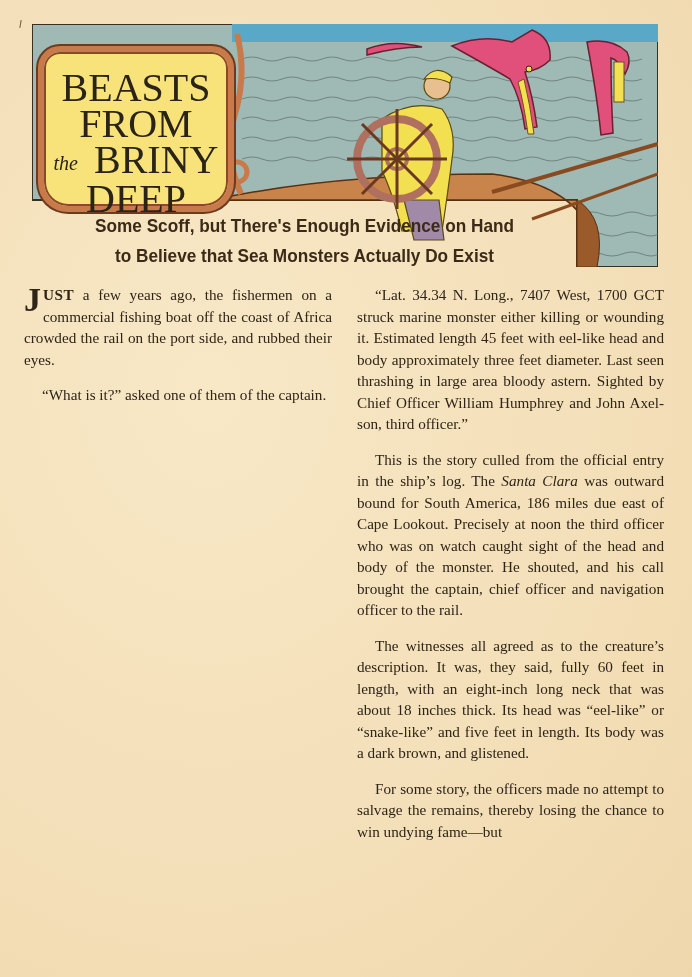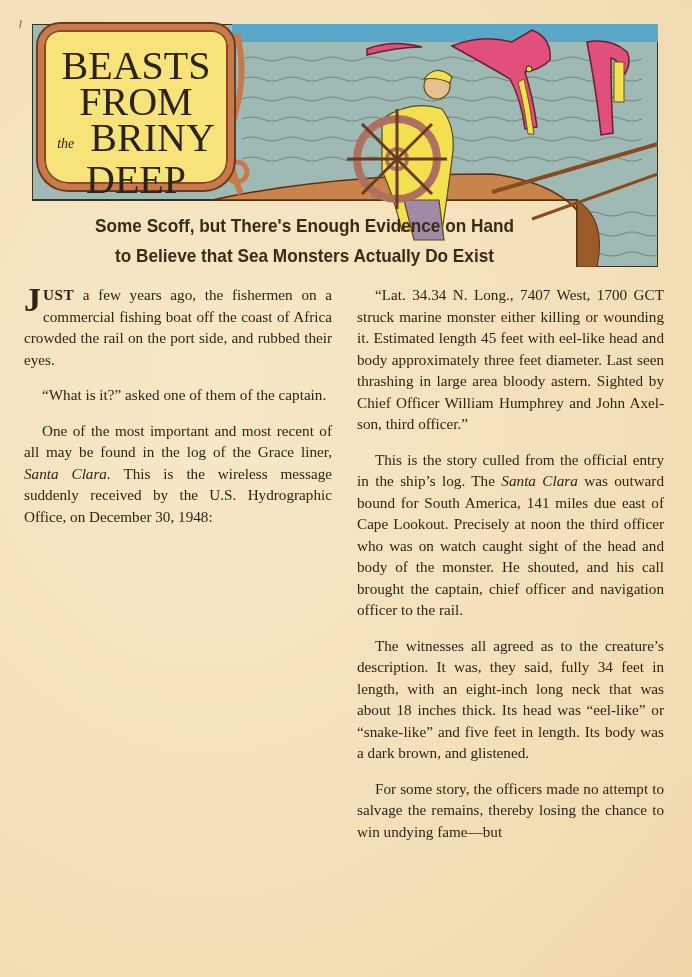--- a/index.html
+++ b/index.html
@@ -14,34 +14,34 @@
   .page-mark { position: absolute; left: 20px; top: 20px; width: 1px; height: 8px; background: #6b5a40; transform: rotate(10deg); }
 
   
   .banner {
     position: absolute; left: 32px; top: 24px; width: 626px; height: 243px;
   }
   .art {
     position: absolute; left: 0; top: 0; width: 626px; height: 243px;
   }
   .title-panel {
-    position: absolute; left: 6px; top: 0; width: 196px; height: 166px;
+    position: absolute; left: 6px; top: 22px; width: 196px; height: 166px;
     background: #f7e37a;
     border-radius: 22px 22px 30px 30px;
     border: 6px solid #c97a4a;
     box-shadow: inset 0 0 0 2px #8a4a2a, 0 0 0 2px #6b3a1f;
     box-sizing: border-box;
   }
   .title {
     position: absolute; left: 0; top: 18px; width: 100%;
     text-align: center; font-family: "Liberation Serif", serif;
     color: #2a2318; font-size: 40px; line-height: 36px; letter-spacing: 0px;
   }
   .title .line { display: block; }
-  .title .the { font-style: italic; font-size: 14px; margin-right: 16px; vertical-align: 3px; }
+  .title .the { font-style: italic; font-size: 20px; margin-right: 16px; vertical-align: 3px; }
 
   .subtitle {
     position: absolute; left: 0; top: 187px; width: 545px;
     text-align: center; font-family: "Liberation Sans", "DejaVu Sans", sans-serif;
     font-weight: bold; font-size: 18.5px; line-height: 30px; color: #3b2a18;
     transform: scaleX(0.93); transform-origin: center;
   }
   .subtitle span { display: block; }
 
   
@@ -128,21 +128,20 @@
 
   <div class="subtitle">
     <span>Some Scoff, but There's Enough Evidence on Hand</span>
     <span>to Believe that Sea Monsters Actually Do Exist</span>
   </div>
 </div>
 
 <div class="col left">
   <p class="first"><span class="dropcap">J</span><span class="cap-rest">UST</span><span> a few years ago, the fishermen on a commercial fishing boat off the coast of Africa crowded the rail on the port side, and rubbed their eyes.</span></p>
   <p>“What is it?” asked one of them of the captain.</p>
-  <p><span>One of the most important and most re­cent of all may be found in the log of the Grace liner, </span><em>Santa Clara.</em><span> This is the wire­less message suddenly received by the U.S. Hydrographic Office, on December 30, 1948:</span></p>
 </div>
 
 <div class="col right">
   <p>“Lat. 34.34 N. Long., 7407 West, 1700 GCT struck marine monster either killing or wounding it. Estimated length 45 feet with eel-like head and body approximately three feet diameter. Last seen thrashing in large area bloody astern. Sighted by Chief Officer William Humphrey and John Axel­son, third officer.”</p>
-  <p><span>This is the story culled from the official entry in the ship’s log. The </span><em>Santa Clara</em><span> was outward bound for South America, 141 miles due east of Cape Lookout. Precisely at noon the third officer who was on watch caught sight of the head and body of the monster. He shouted, and his call brought the captain, chief officer and navigation of­ficer to the rail.</span></p>
-  <p>The witnesses all agreed as to the crea­ture’s description. It was, they said, fully 34 feet in length, with an eight-inch long neck that was about 18 inches thick. Its head was “eel-like” or “snake-like” and five feet in length. Its body was a dark brown, and glistened.</p>
+  <p><span>This is the story culled from the official entry in the ship’s log. The </span><em>Santa Clara</em><span> was outward bound for South America, 186 miles due east of Cape Lookout. Precisely at noon the third officer who was on watch caught sight of the head and body of the monster. He shouted, and his call brought the captain, chief officer and navigation of­ficer to the rail.</span></p>
+  <p>The witnesses all agreed as to the crea­ture’s description. It was, they said, fully 60 feet in length, with an eight-inch long neck that was about 18 inches thick. Its head was “eel-like” or “snake-like” and five feet in length. Its body was a dark brown, and glistened.</p>
   <p>For some story, the officers made no attempt to salvage the remains, thereby los­ing the chance to win undying fame—but</p>
 </div>
 
 </body></html>

